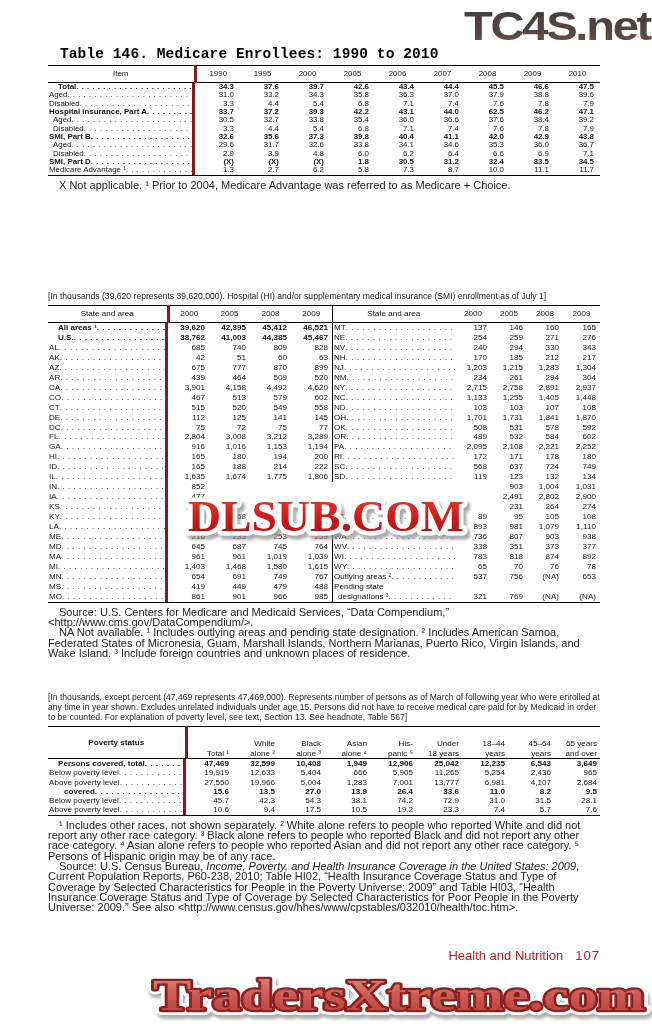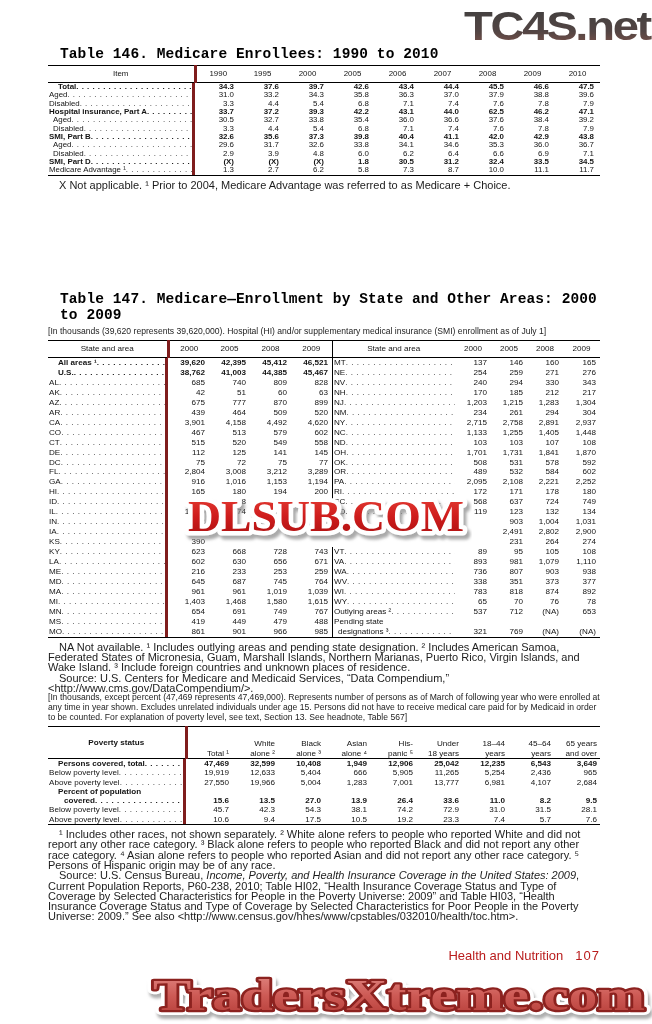--- a/index.html
+++ b/index.html
@@ -247,21 +247,20 @@
           <td class="num">11.7</td>
         </tr>
       </tbody>
   </table>
   <div class="footnotes">
     <p>X Not applicable. ¹ Prior to 2004, Medicare Advantage was referred to as Medicare + Choice.</p>
   </div>
 </section>
 
 <section class="block" style="top:291px">
-  <h2 class="tbl-title">Table 147. Medicare—Enrollment by State and Other Areas: 2000 to 2009</h2>
   <p class="headnote">[In thousands (39,620 represents 39,620,000). Hospital (HI) and/or supplementary medical insurance (SMI) enrollment as of July 1]</p>
   <table class="t147">
     <colgroup id="cg147">
         <col style="width: 120px;">
         <col style="width: 41px;">
         <col style="width: 41px;">
         <col style="width: 41px;">
         <col style="width: 41px;">
         <col style="width: 123px;">
         <col style="width: 36px;">
@@ -738,21 +737,21 @@
           </td>
           <td class="num">654</td>
           <td class="num">691</td>
           <td class="num">749</td>
           <td class="num">767</td>
           <td class="lbl i0 vl">
             <span class="lt">Outlying areas ²</span>
             <span class="dots"> . . . . . . . . . . . . . . . . . . . . . . . . . . . . . . . . . . . . . . . . . . . . . . . . . . . . . . . . . . . . . . . . . . . . . .</span>
           </td>
           <td class="num">537</td>
-          <td class="num">712</td>
+          <td class="num">756</td>
           <td class="num">(NA)</td>
           <td class="num">653</td>
         </tr>
         <tr>
           <td class="lbl i0 vr">
             <span class="lt">MS</span>
             <span class="dots"> . . . . . . . . . . . . . . . . . . . . . . . . . . . . . . . . . . . . . . . . . . . . . . . . . . . . . . . . . . . . . . . . . . . . . .</span>
           </td>
           <td class="num">419</td>
           <td class="num">449</td>
@@ -780,22 +779,22 @@
             <span class="dots"> . . . . . . . . . . . . . . . . . . . . . . . . . . . . . . . . . . . . . . . . . . . . . . . . . . . . . . . . . . . . . . . . . . . . . .</span>
           </td>
           <td class="num">321</td>
           <td class="num">769</td>
           <td class="num">(NA)</td>
           <td class="num">(NA)</td>
         </tr>
       </tbody>
   </table>
   <div class="footnotes">
+    <p>Source: U.S. Centers for Medicare and Medicaid Services, “Data Compendium,” &lt;http://www.cms.gov/DataCompendium/&gt;.</p>
     <p>NA Not available. ¹ Includes outlying areas and pending state designation. ² Includes American Samoa, Federated States of Micronesia, Guam, Marshall Islands, Northern Marianas, Puerto Rico, Virgin Islands, and Wake Island. ³ Include foreign countries and unknown places of residence.</p>
-    <p>Source: U.S. Centers for Medicare and Medicaid Services, “Data Compendium,” &lt;http://www.cms.gov/DataCompendium/&gt;.</p>
   </div>
 </section>
 
 <section class="block" style="top:692px">
   <p class="headnote">[In thousands, except percent (47,469 represents 47,469,000). Represents number of persons as of March of following year who were enrolled at any time in year shown. Excludes unrelated individuals under age 15. Persons did not have to receive medical care paid for by Medicaid in order to be counted. For explanation of poverty level, see text, Section 13. See headnote, Table 567]</p>
   <table class="t148">
     <colgroup id="cg148">
         <col style="width: 138px;">
         <col style="width: 46px;">
         <col style="width: 46px;">
@@ -867,34 +866,20 @@
           </td>
           <td class="num">27,550</td>
           <td class="num">19,966</td>
           <td class="num">5,004</td>
           <td class="num">1,283</td>
           <td class="num">7,001</td>
           <td class="num">13,777</td>
           <td class="num">6,981</td>
           <td class="num">4,107</td>
           <td class="num">2,684</td>
-        </tr>
-        <tr>
-          <td class="lbl i2 b vr">
-            <span class="lt">Percent of population</span>
-          </td>
-          <td class="num b"></td>
-          <td class="num b"></td>
-          <td class="num b"></td>
-          <td class="num b"></td>
-          <td class="num b"></td>
-          <td class="num b"></td>
-          <td class="num b"></td>
-          <td class="num b"></td>
-          <td class="num b"></td>
         </tr>
         <tr>
           <td class="lbl i3 b vr">
             <span class="lt">covered</span>
             <span class="dots"> . . . . . . . . . . . . . . . . . . . . . . . . . . . . . . . . . . . . . . . . . . . . . . . . . . . . . . . . . . . . . . . . . . . . . .</span>
           </td>
           <td class="num b">15.6</td>
           <td class="num b">13.5</td>
           <td class="num b">27.0</td>
           <td class="num b">13.9</td>

